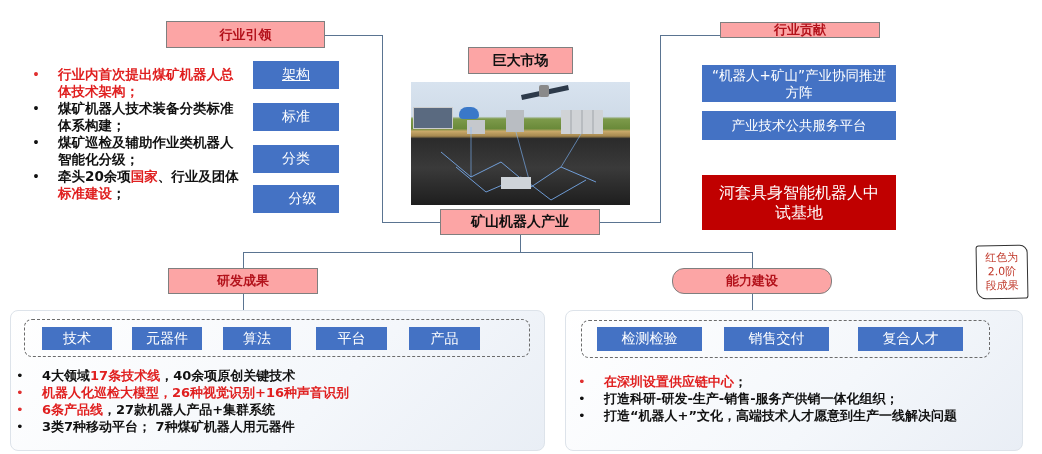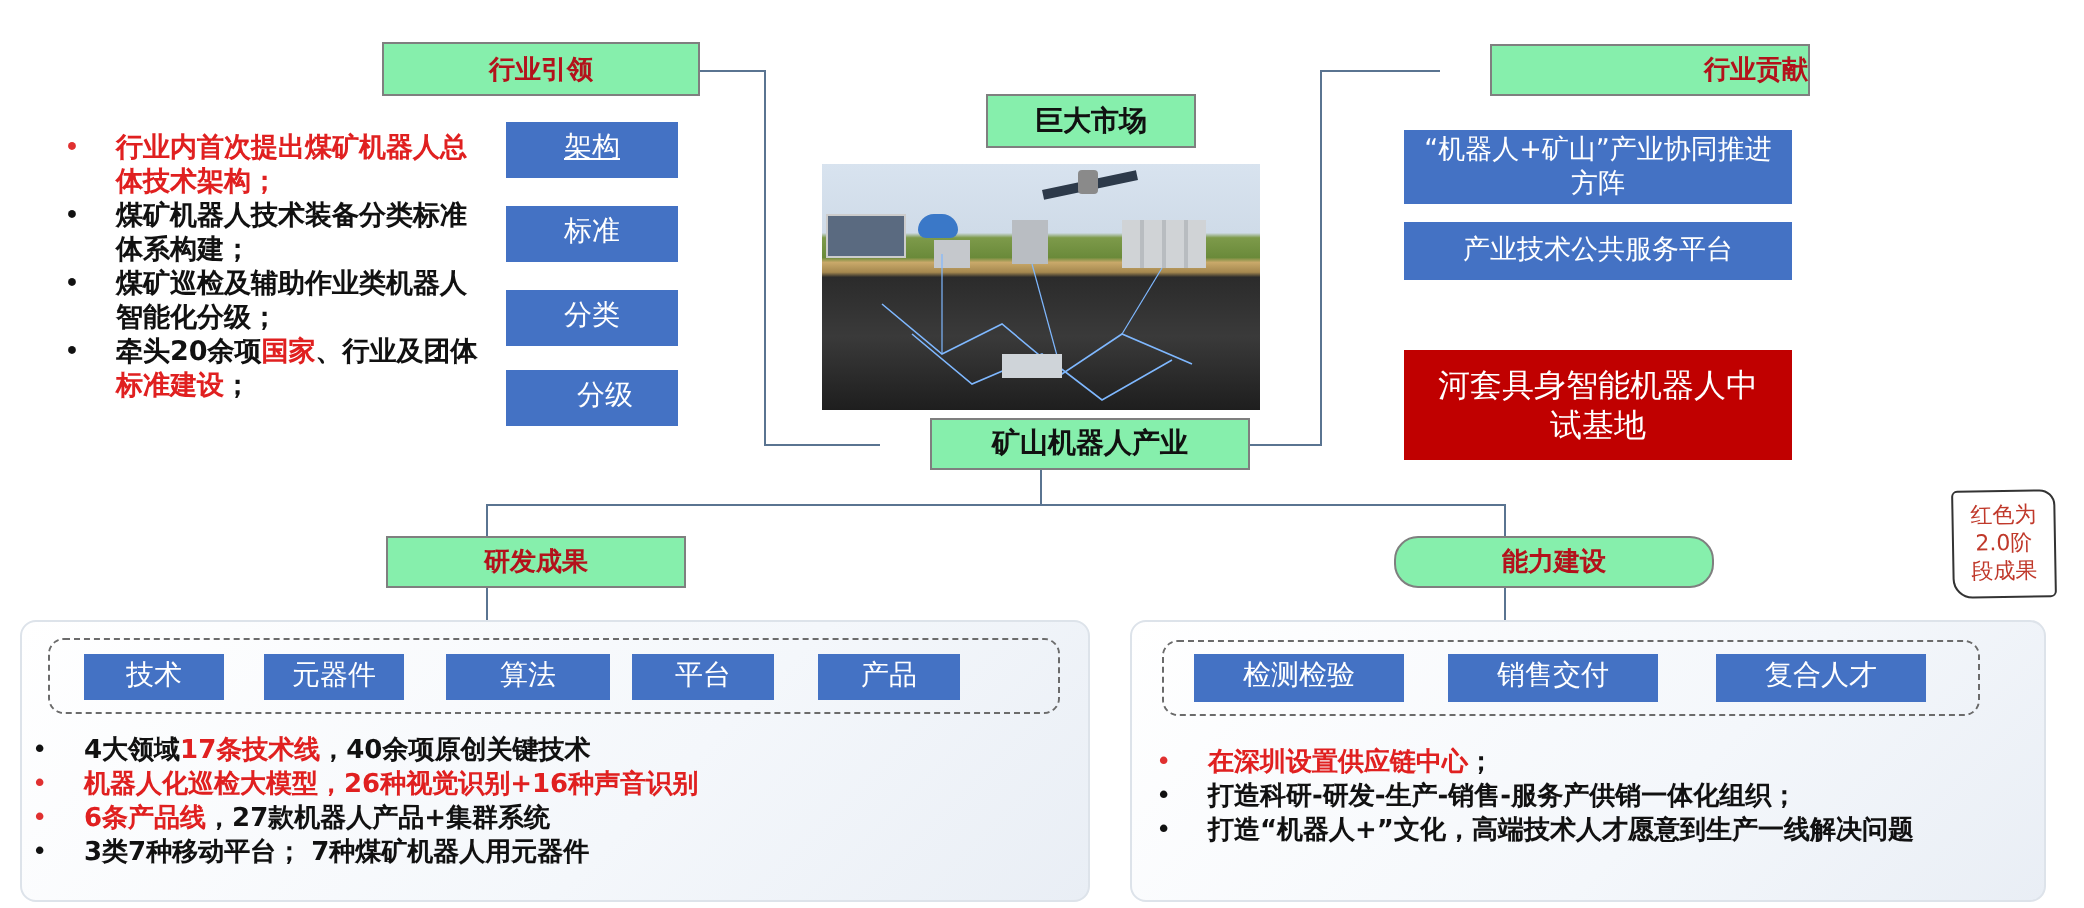--- a/index.html
+++ b/index.html
@@ -1,21 +1,21 @@
 <!DOCTYPE html>
 <html><head>
 <meta charset="utf-8">
 <style>
   * { box-sizing: border-box; margin: 0; padding: 0; }
   body { width: 1042px; height: 454px; background: #ffffff; position: relative; overflow: hidden;
          font-family: "DejaVu Sans", "Liberation Sans", sans-serif; }
   .line { position: absolute; background: #5a7491; }
-  .title-box { position: absolute; background: #86efac; border: 1px solid #7f7f7f;
+  .title-box { position: absolute; background: #fca5a5; border: 1px solid #7f7f7f;
                display: flex; align-items: center; justify-content: center;
-               font-weight: bold; font-size: 13px; color: #b3121b; margin-left: 25px; }
+               font-weight: bold; font-size: 13px; color: #b3121b; }
   .title-box.black { color: #111; font-size: 14px; }
   .blue-btn { position: absolute; background: #4472c4; color: #fff; font-size: 14px;
               display: flex; align-items: center; justify-content: center; text-align: center; line-height: 1.25; }
   .red-btn { position: absolute; background: #c00000; color: #fff; font-size: 16px;
              display: flex; align-items: center; justify-content: center; text-align: center; line-height: 1.25; margin-top: 20px; }
   .bullets { position: absolute; list-style: none; font-weight: bold; font-size: 13.5px; color: #111; }
   .bullets li { position: relative; padding-left: 28px; line-height: 17px; }
   .bullets li::before { content: "•"; position: absolute; left: 2px; top: 0; font-weight: normal; color: #111; }
   .bullets li.red-bullet::before { color: #e03030; }
   .r { color: #e02020; }
@@ -99,21 +99,21 @@
     <line x1="105" y1="50" x2="120" y2="105" stroke="#7fb8ff" stroke-width="0.6"></line>
     <line x1="170" y1="52" x2="150" y2="85" stroke="#7fb8ff" stroke-width="0.6"></line>
     <rect x="90" y="95" width="30" height="12" fill="#cfd4d9"></rect>
   </svg>
 </div>
 
 <div class="title-box black" style="left:440px; top:209px; width:160px; height:26px; font-size:14px;">
   <span>矿山机器人产业</span>
 </div>
 
-<div class="title-box" style="left:720px; top:22px; width:160px; height:26px;justify-content:flex-end;">
+<div class="title-box" style="left:720px; top:22px; width:160px; height:16px;">
   <span>行业贡献</span>
 </div>
 <div class="blue-btn" style="left:702px; top:65px; width:194px; height:37px; padding:0 10px; font-size:13.5px;">
   <span>“机器人+矿山”产业协同推进方阵</span>
 </div>
 <div class="blue-btn" style="left:702px; top:111px; width:194px; height:29px; font-size:13.5px;">
   <span>产业技术公共服务平台</span>
 </div>
 <div class="red-btn" style="left:702px; top:155px; width:194px; height:55px; padding:0 14px;">
   <span>河套具身智能机器人中试基地</span>
@@ -129,21 +129,21 @@
   <span>研发成果</span>
 </div>
 <div class="panel" style="left:10px; top:310px; width:535px; height:141px;"></div>
 <div class="dash" style="left:24px; top:319px; width:506px; height:38px;"></div>
 <div class="blue-btn" style="left:42px; top:327px; width:70px; height:23px;">
     <span>技术</span>
   </div>
 <div class="blue-btn" style="left:132px; top:327px; width:70px; height:23px;">
     <span>元器件</span>
   </div>
-<div class="blue-btn" style="left:223px; top:327px; width:82px; height:23px;">
+<div class="blue-btn" style="left:223px; top:327px; width:68px; height:23px;">
     <span>算法</span>
   </div>
 <div class="blue-btn" style="left:316px; top:327px; width:71px; height:23px;">
     <span>平台</span>
   </div>
 <div class="blue-btn" style="left:409px; top:327px; width:71px; height:23px;">
     <span>产品</span>
   </div>
 <ul class="bullets" id="rnd-bullets" style="left:14px; top:367px; width:520px; font-size:13px;">
     <li><span>4大领域</span><span class="r">17条技术线</span><span>，40余项原创关键技术</span></li>

